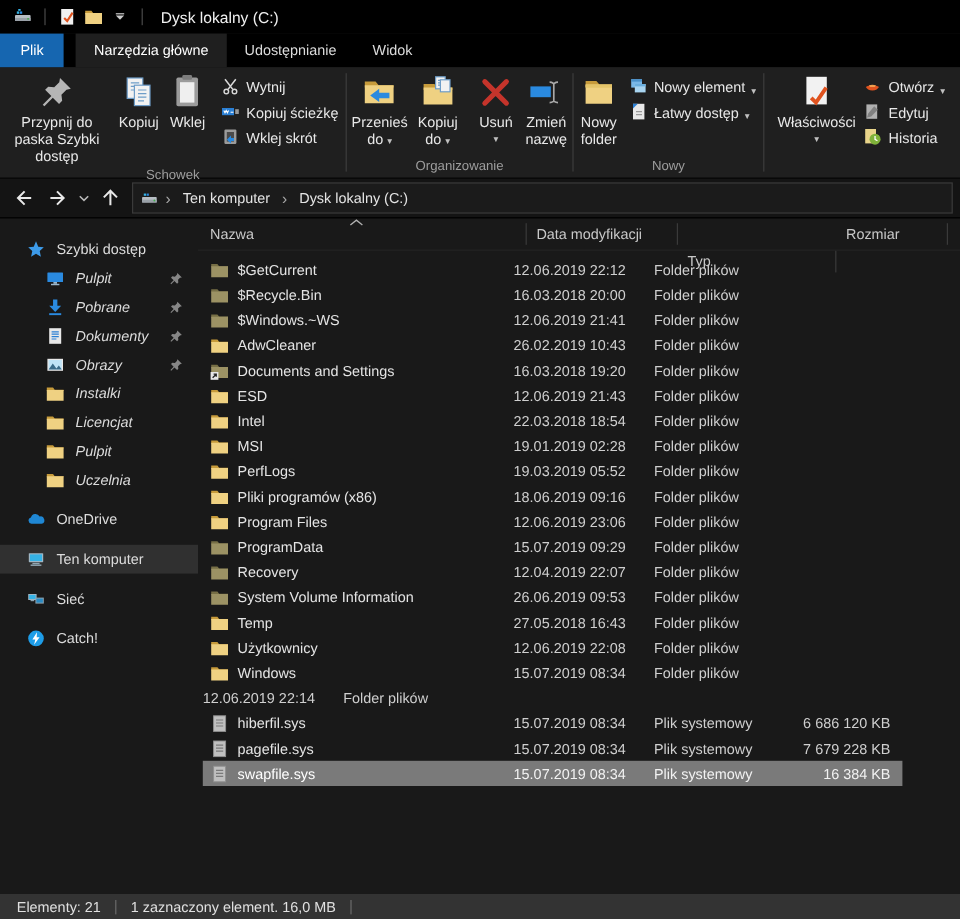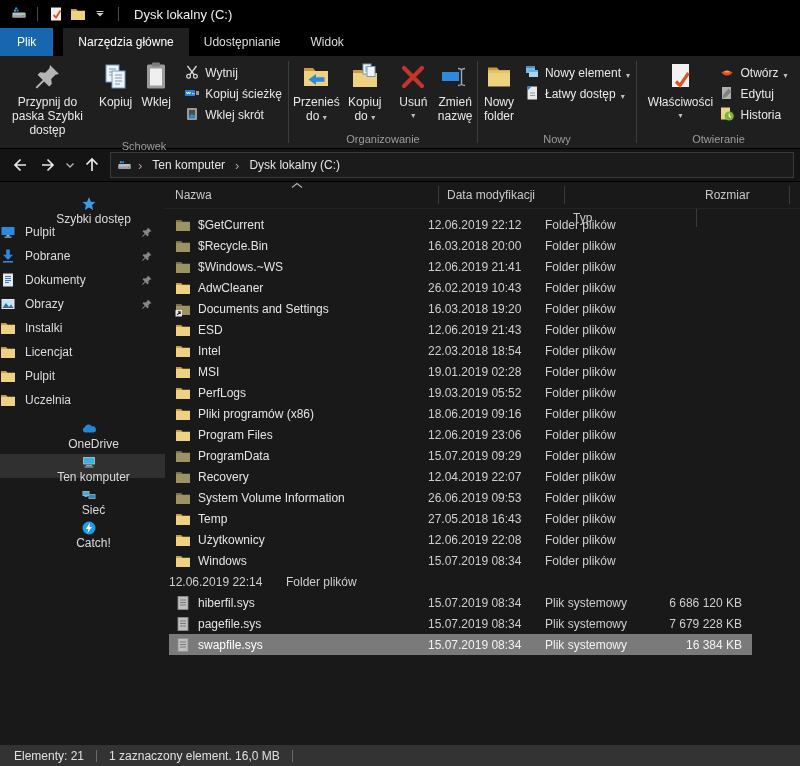--- a/index.html
+++ b/index.html
@@ -47,22 +47,22 @@
   .nav-btn.small{width:16px;}
   .addressbar{flex:1;height:24px;margin:0 6px 0 4px;border:1px solid #3a3a3a;background:#1b1b1b;
               display:flex;align-items:center;padding-left:6px;gap:4px;}
   .crumb{color:#e4e4e4;padding:2px 4px;}
   .crumb-sep{color:#a8a8a8;font-size:13px;padding:0 2px;}
 
   
   .main{display:flex;height:565px;}
   .sidebar{width:165px;flex:none;padding-top:14px;position:relative;}
   .side-item{height:24px;display:flex;align-items:center;position:relative;color:#dcdcdc;}
-  .side-item.lvl0{padding-left:22px;flex-direction:column;}
-  .side-item.lvl1{}
+  .side-item.lvl0{padding-left:22px;}
+  .side-item.lvl1{padding-left:38px;font-style:italic;}
   .side-item.gap{margin-top:9px;}
   .side-item.sel{background:#303030;}
   .side-item .ic{margin-right:9px;}
   .side-item .pin{position:absolute;right:12px;margin-right:0;width:13px;height:13px;opacity:.85;}
 
   .filepanel{flex:1;position:relative;}
   
   .fheader{height:26px;display:flex;align-items:center;color:#c8c8c8;border-bottom:1px solid #242424;position:relative;}
   .hcell{height:18px;display:flex;align-items:center;padding-left:10px;border-right:1px solid #3a3a3a;}
   .h-name{width:263px;}
@@ -341,21 +341,20 @@
               <svg viewBox="0 0 16 16">
                 <rect x="2" y="1.5" width="9" height="12" fill="#e8d48a"></rect>
                 <circle cx="10.2" cy="10" r="4.6" fill="#7fb23a"></circle>
                 <path d="M10.2 7.4v2.8l2 1.1" stroke="#fff" stroke-width="1.1" fill="none"></path>
               </svg>
             </span>
           <span>Historia</span>
         </div>
       </div>
     </div>
-    <div class="rlabel">Otwieranie</div>
   </div>
 </div>
 
 <div class="navbar">
   <div class="nav-btn" style="margin-left:6px;">
     <span class="ic ic20">
         <svg viewBox="0 0 20 20">
           <path d="M10.5 4.5L5 10l5.5 5.5M5 10h11" stroke="#e8e8e8" stroke-width="1.7" fill="none"></path>
         </svg>
       </span>

